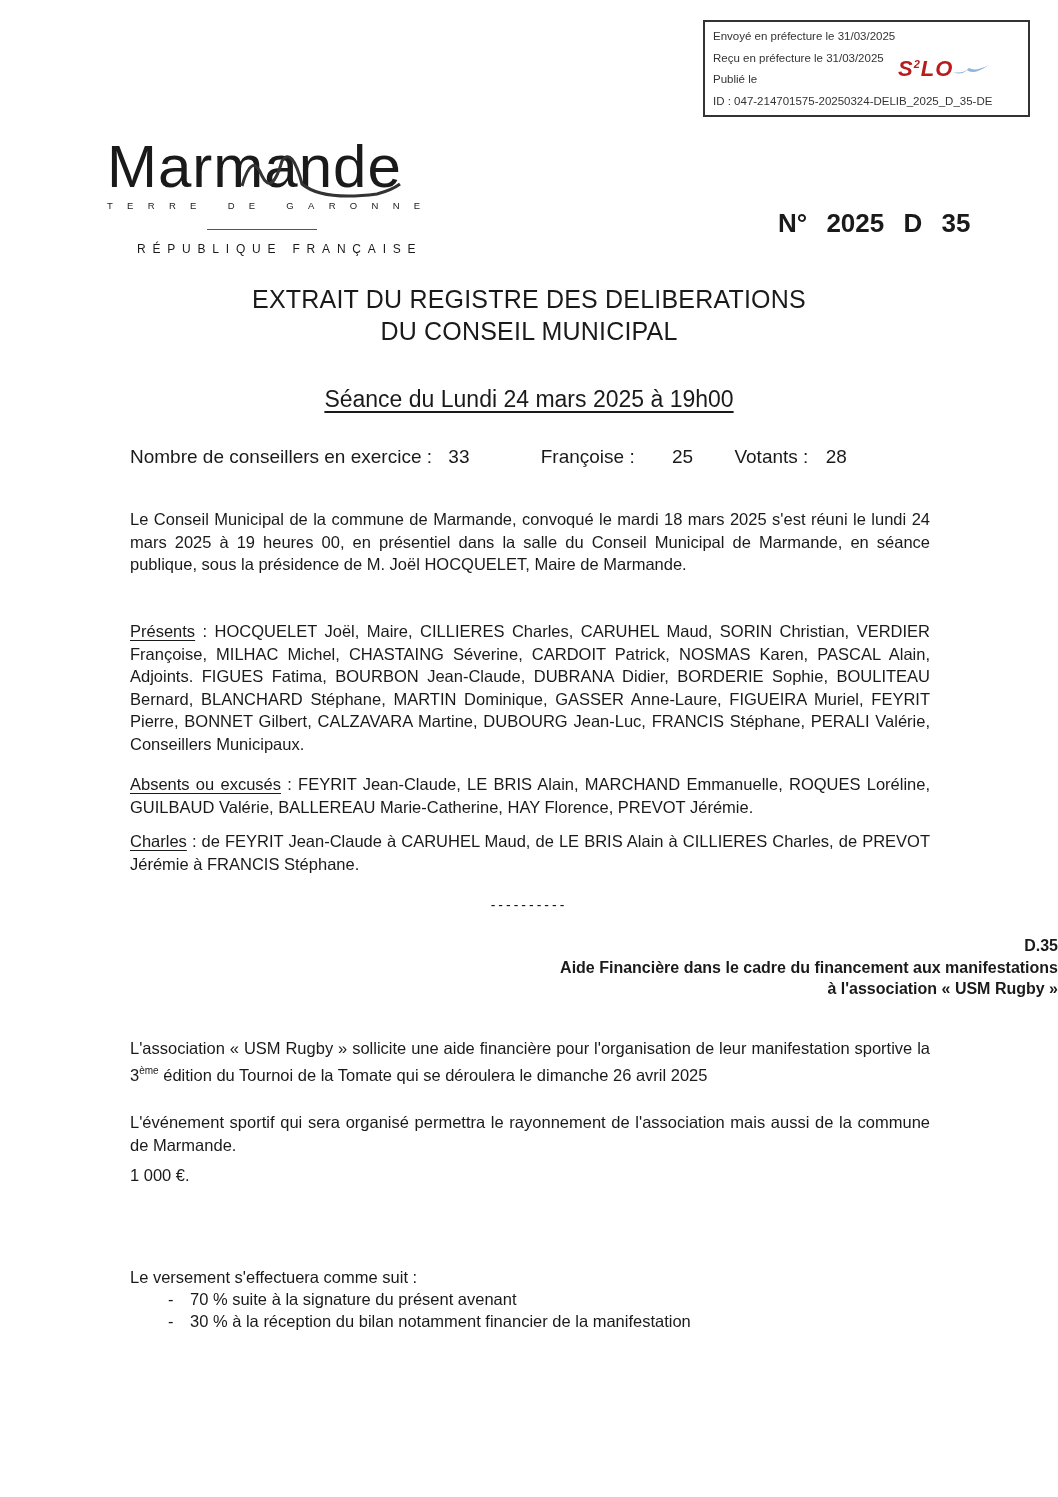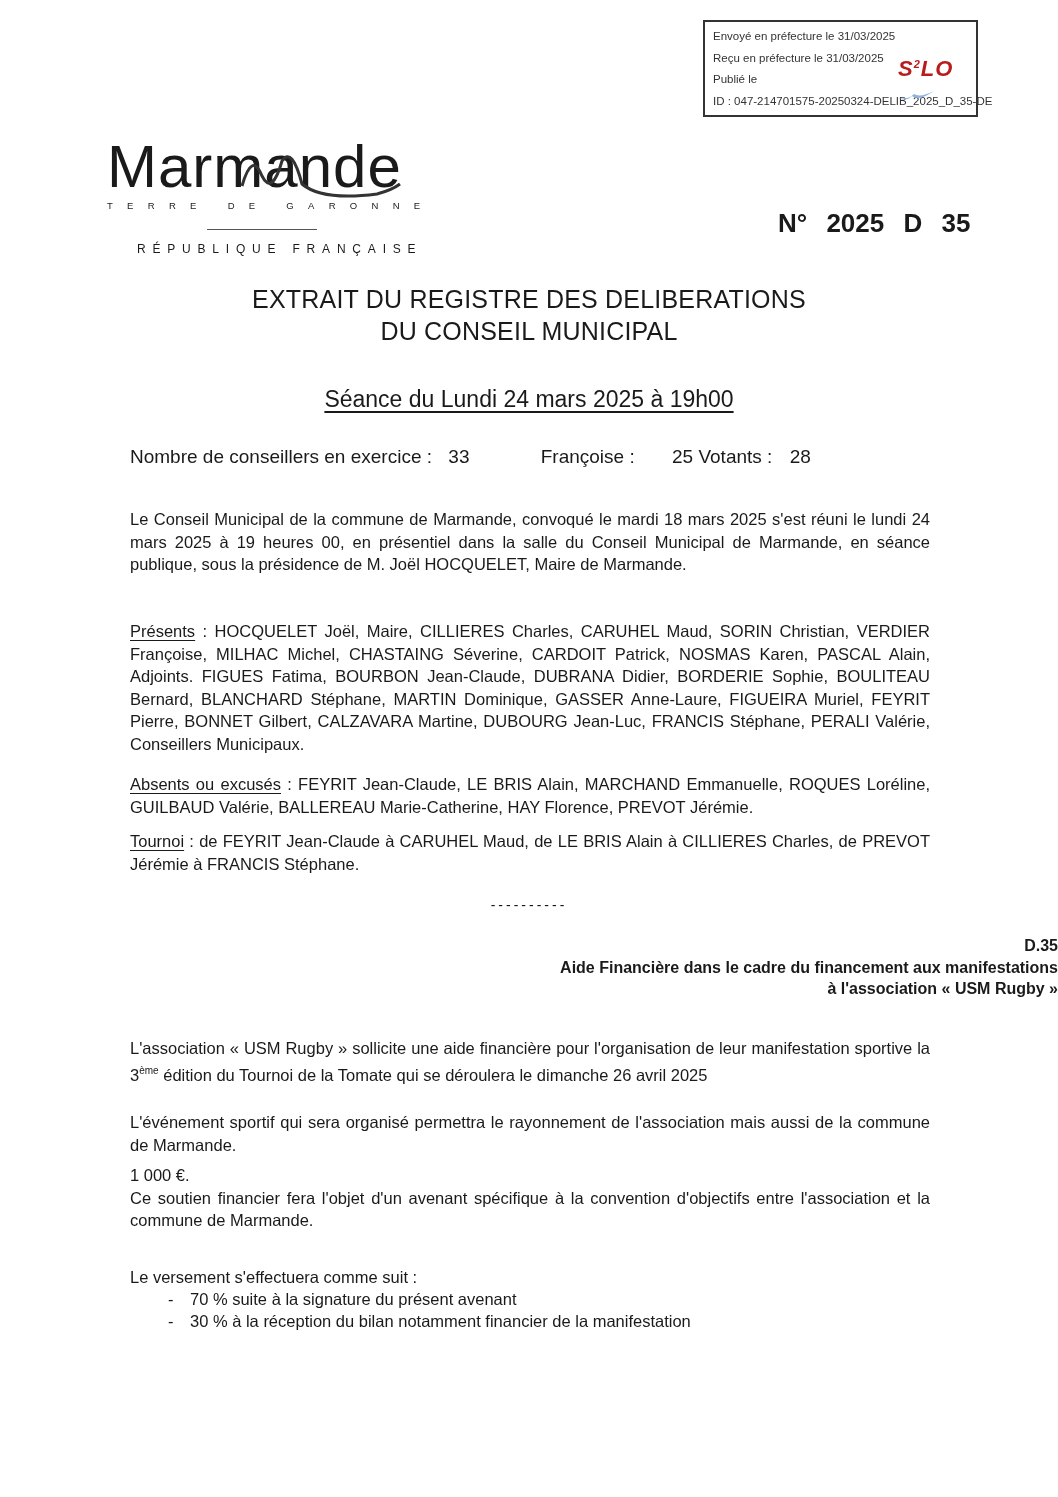--- a/index.html
+++ b/index.html
@@ -1,18 +1,18 @@
 <!DOCTYPE html>
 <html><head>
   <meta charset="utf-8">
   <style>
     html, body { margin: 0; padding: 0; background: #ffffff; }
     body { width: 1058px; height: 1497px; position: relative; overflow: hidden; color: #1a1a1a; font-family: "Liberation Sans", sans-serif; }
 
-    .stamp { position: absolute; left: 703px; top: 20px; width: 275px; height: 97px; border: 2px solid #333; box-sizing: border-box; padding: 4px 8px; font-size: 11.5px; color: #333; }
+    .stamp { position: absolute; left: 703px; top: 20px; width: 327px; height: 97px; border: 2px solid #333; box-sizing: border-box; padding: 4px 8px; font-size: 11.5px; color: #333; }
     .stamp .line { height: 21.5px; line-height: 21.5px; white-space: nowrap; }
     .s2lo { position: absolute; left: 193px; top: 34px; color: #b91c1c; font-weight: bold; font-style: italic; font-size: 22px; letter-spacing: 1px; }
     .s2lo sup { font-size: 11px; }
     .s2lo svg { vertical-align: middle; margin-left: -2px; }
 
     .logo { position: absolute; left: 107px; top: 138px; width: 300px; }
     .logo-word { font-size: 60px; letter-spacing: 1px; color: #1a1a1a; line-height: 58px; font-family: "Liberation Sans", sans-serif; position: relative; }
     .logo-swirl { position: absolute; left: 95px; top: 8px; }
     .logo-tag { font-size: 9.5px; letter-spacing: 14.3px; margin-top: 4px; white-space: nowrap; }
     .logo-rule { width: 110px; height: 1px; background: #555; margin: 18px 0 0 100px; }
@@ -70,59 +70,58 @@
   <div>DU CONSEIL MUNICIPAL</div>
 </div>
 
 <div class="seance"><span>Séance du Lundi 24 mars 2025 à 19h00</span></div>
 
 <div class="counts">
   <span>Nombre de conseillers en exercice :</span>
   <span class="val" style="margin-left:11px;">33</span>
   <span style="margin-left:66px;">Françoise :</span>
   <span class="val" style="margin-left:32px;">25</span>
-  <span style="text-align:right;">Votants :</span>
+  <span style="margin-left:36px;text-align:right;">Votants :</span>
   <span class="val" style="margin-left:12px;">28</span>
 </div>
 
 <div class="body" style="top:508px;">
   <p>Le Conseil Municipal de la commune de Marmande, convoqué le mardi 18 mars 2025 s'est réuni le lundi 24 mars 2025 à 19 heures 00, en présentiel dans la salle du Conseil Municipal de Marmande, en séance publique, sous la présidence de M. Joël HOCQUELET, Maire de Marmande.</p>
 </div>
 
 <div class="body" style="top:620px;">
   <p><span class="ul">Présents</span><span> : HOCQUELET Joël, Maire, CILLIERES Charles, CARUHEL Maud, SORIN Christian, VERDIER Françoise, MILHAC Michel, CHASTAING Séverine, CARDOIT Patrick, NOSMAS Karen, PASCAL Alain, Adjoints. FIGUES Fatima, BOURBON Jean-Claude, DUBRANA Didier, BORDERIE Sophie, BOULITEAU Bernard, BLANCHARD Stéphane, MARTIN Dominique, GASSER Anne-Laure, FIGUEIRA Muriel, FEYRIT Pierre, BONNET Gilbert, CALZAVARA Martine, DUBOURG Jean-Luc, FRANCIS Stéphane, PERALI Valérie, Conseillers Municipaux.</span></p>
 </div>
 
 <div class="body" style="top:773px;">
   <p><span class="ul">Absents ou excusés</span><span> : FEYRIT Jean-Claude, LE BRIS Alain, MARCHAND Emmanuelle, ROQUES Loréline, GUILBAUD Valérie, BALLEREAU Marie-Catherine, HAY Florence, PREVOT Jérémie.</span></p>
 </div>
 
 <div class="body" style="top:830px;">
-  <p><span class="ul">Tournoi</span><span> : de FEYRIT Jean-Claude à CARUHEL Maud, de LE BRIS Alain à CILLIERES Charles, de PREVOT Jérémie à FRANCIS Stéphane.</span></p>
+  <p><span class="ul">Charles</span><span> : de FEYRIT Jean-Claude à CARUHEL Maud, de LE BRIS Alain à CILLIERES Charles, de PREVOT Jérémie à FRANCIS Stéphane.</span></p>
 </div>
 
 <div class="dashes">----------</div>
 
 <div class="subject">
   <div>D.35</div>
   <div>Aide Financière dans le cadre du financement aux manifestations</div>
   <div>à l'association « USM Rugby »</div>
 </div>
 
 <div class="body" style="top:1037px;">
   <p><span>L'association « USM Rugby » sollicite une aide financière pour l'organisation de leur manifestation sportive la 3</span><sup style="font-size:10px;">ème</sup><span> édition du Tournoi de la Tomate qui se déroulera le dimanche 26 avril 2025</span></p>
 </div>
 
 <div class="body" style="top:1111px;">
   <p>L'événement sportif qui sera organisé permettra le rayonnement de l'association mais aussi de la commune de Marmande.</p>
 </div>
 
 <div class="body" style="top:1164px;">
   <p>1 000 €.</p>
-  <p>Ce soutien financier fera l'objet d'un avenant spécifique à la convention d'objectifs entre l'association et la commune de Marmande.</p>
 </div>
 
 <div class="body" style="top:1266px;">
   <p>Le versement s'effectuera comme suit :</p>
   <ul class="bullets">
     <li style="margin-top:-3px;">70 % suite à la signature du présent avenant</li>
     <li>30 % à la réception du bilan notamment financier de la manifestation</li>
   </ul>
 </div>
 

